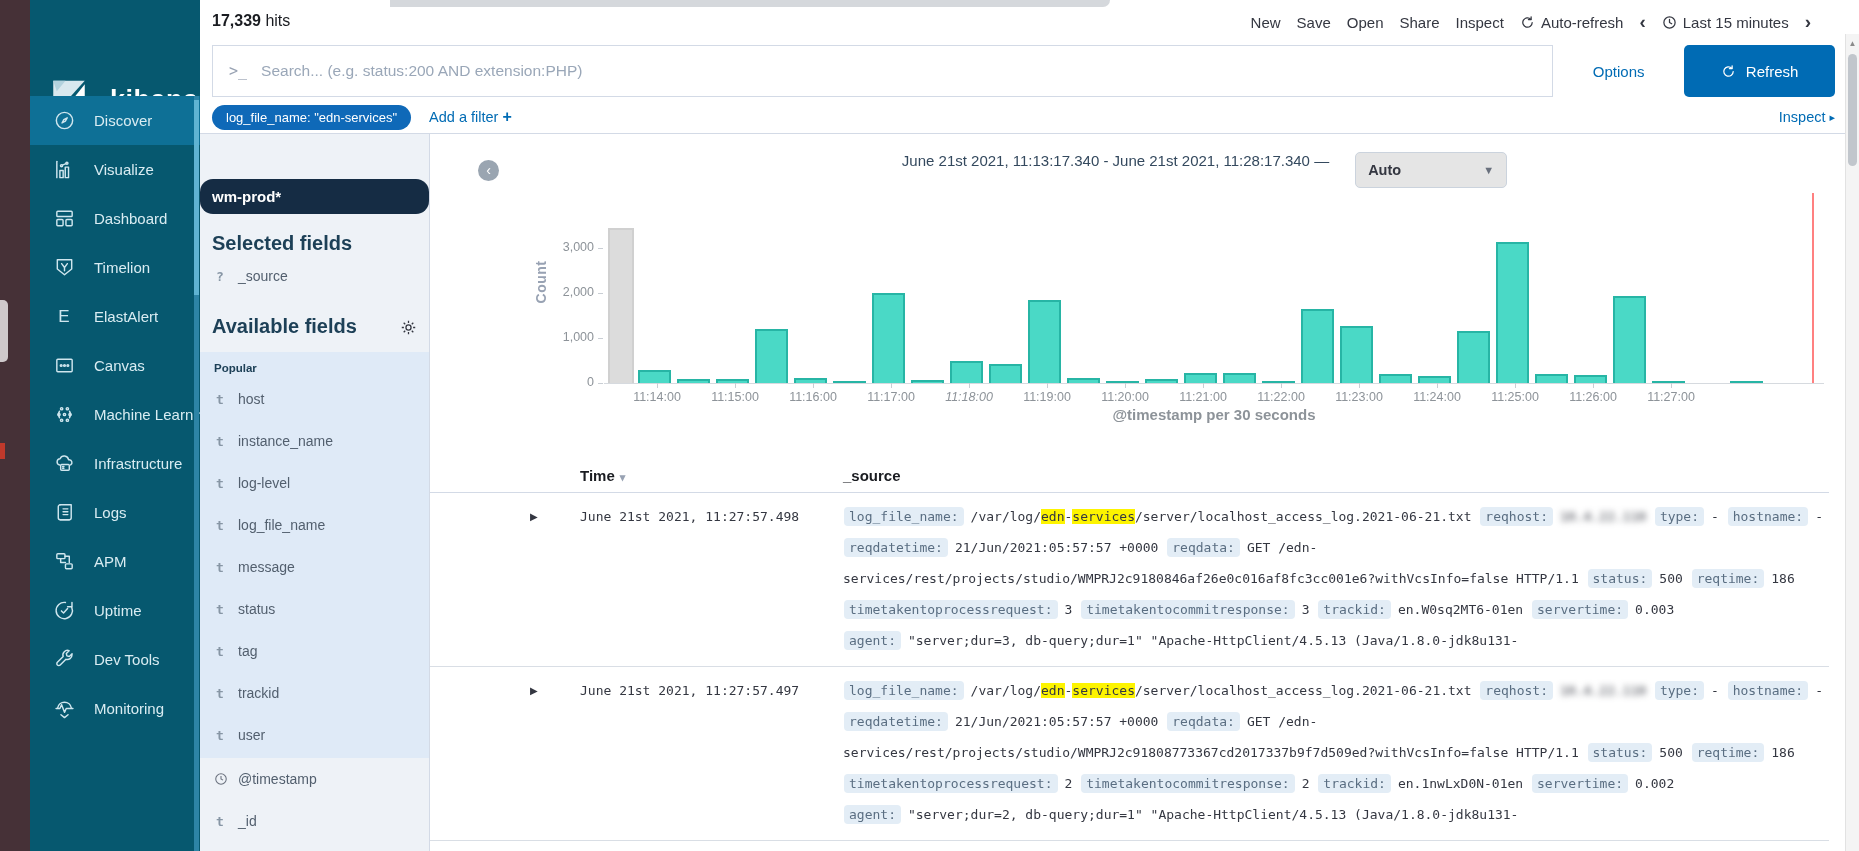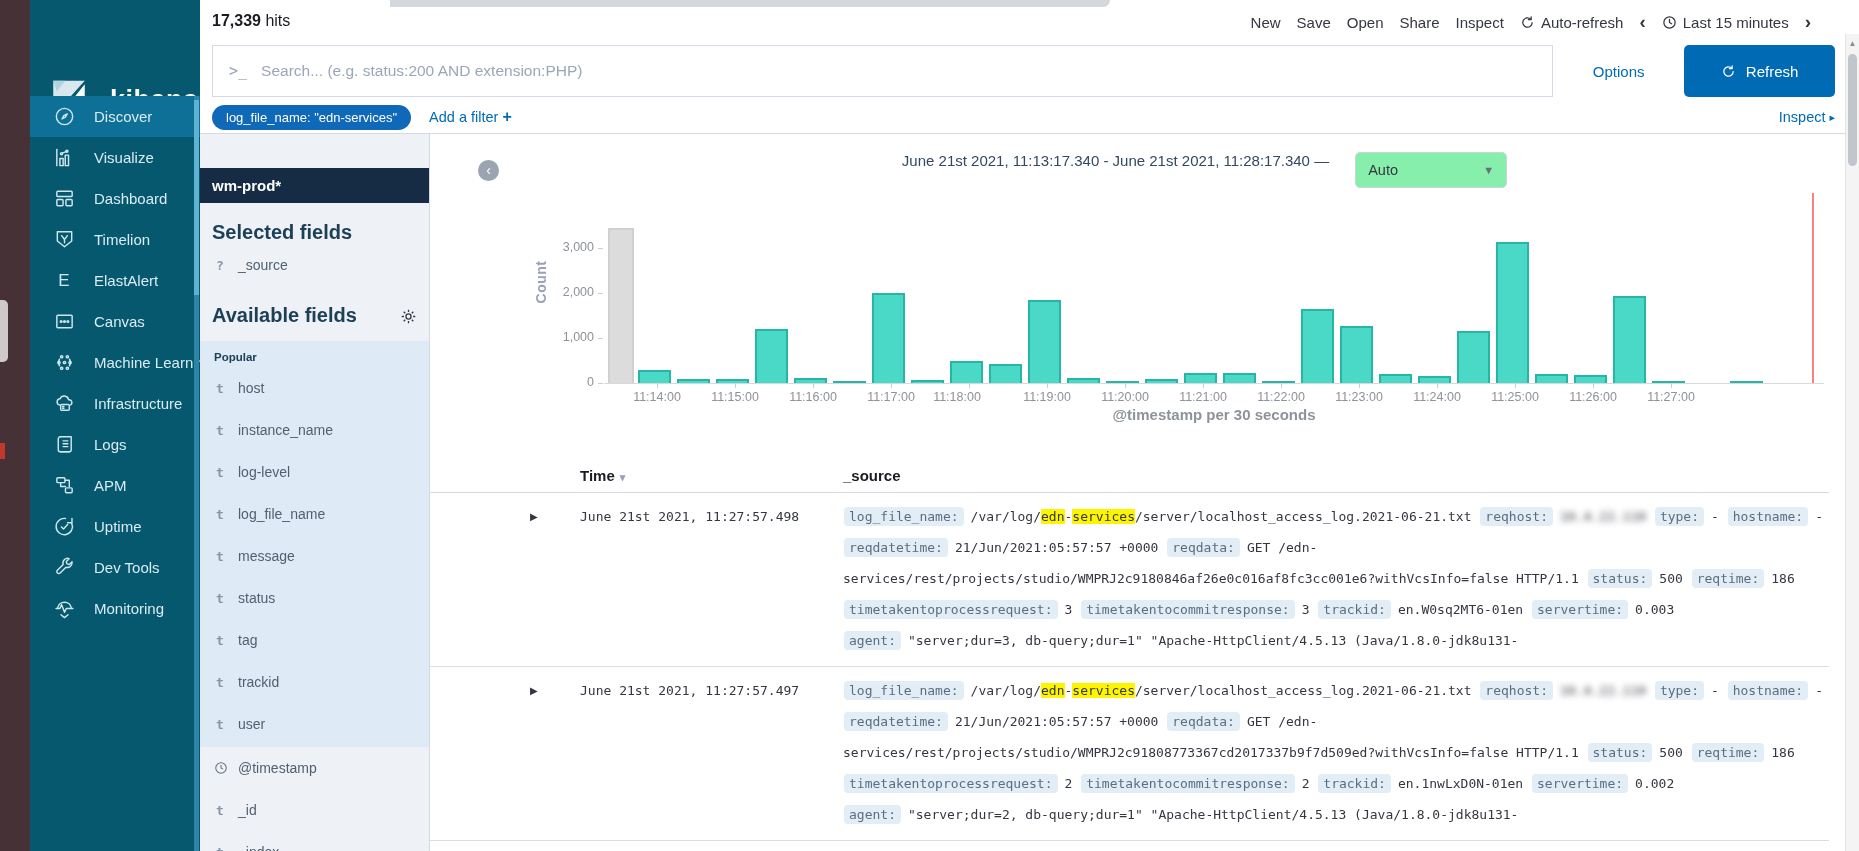--- a/index.html
+++ b/index.html
@@ -13,21 +13,21 @@
   .edge-mark  { position:absolute; left:0; top:443px; width:5px; height:16px; background:#c0392b; }
 
   
   .side-nav { position:absolute; left:30px; top:0; width:170px; height:851px; background:#06586f; }
   .nav-scroll { position:absolute; right:1px; top:96px; width:5px; bottom:0; background:#2d84a6; }
   .nav-scroll-thumb { position:absolute; right:1px; top:100px; width:5px; height:195px; background:#5fb3d2; }
   .logo-row { display:flex; align-items:center; gap:20px; padding:20px 0 0 18px; height:92px;margin-top:44px; }
   .logo-mark { width:42px; height:42px; flex:0 0 auto; }
   .logo-text { color:#fff; font-size:27px; font-weight:600; letter-spacing:.5px; }
   .nav-items { position:absolute; top:96px; left:0; right:0; }
-  .nav-item { display:flex; align-items:center; gap:18px; height:41px; padding-left:22px; cursor:pointer; }
+  .nav-item { display:flex; align-items:center; gap:18px; height:49px; padding-left:22px; cursor:pointer; }
   .nav-item.active { background:#0e7096; }
   .nav-icon { width:24px; height:24px; color:#cfe6ee; display:flex; align-items:center; justify-content:center; flex:0 0 auto; }
   .nav-icon svg { width:23px; height:23px; stroke:currentColor; fill:none; stroke-width:1.5; stroke-linecap:round; stroke-linejoin:round; }
   .nav-icon .letter { font-size:17px; color:#cfe6ee; font-weight:400; }
   .nav-label { color:#d9ecf2; font-size:15px; white-space:nowrap; }
 
   
   .main { position:absolute; left:200px; top:0; right:0; bottom:0; background:#fff; }
   .chrome-remnant { position:absolute; left:190px; top:0; width:720px; height:7px; background:#d5d8dc; border-radius:0 0 7px 0; }
 
@@ -54,40 +54,40 @@
   .filter-row { position:absolute; left:12px; top:102px; right:24px; height:30px; display:flex; align-items:center; }
   .filter-pill { background:#0f69b8; color:#fff; font-size:13px; padding:5px 14px; border-radius:15px; cursor:pointer; white-space:nowrap; }
   .add-filter { color:#006bb4; font-size:14.5px; margin-left:18px; cursor:pointer; }
   .add-filter .plus { font-weight:700; font-size:16px; }
   .actions-link { margin-left:auto; color:#006bb4; font-size:14.5px; cursor:pointer; display:flex; align-items:center; gap:4px; }
   .actions-link .tri { font-size:11px; }
   .main-divider { position:absolute; left:0; top:133px; right:0; height:1px; background:#d3dae6; }
 
   
   .fields-panel { position:absolute; left:0; top:134px; width:230px; bottom:0; background:#eef2f7; border-right:1px solid #d3dae6; }
-  .index-header { margin-top:34px; height:35px; background:#152c44; color:#fff; font-weight:700; font-size:15px;
-                  display:flex; align-items:center; padding:4px 12px; cursor:pointer; }
+  .index-header { margin-top:45px; height:35px; background:#152c44; color:#fff; font-weight:700; font-size:15px;
+                  display:flex; align-items:center; padding:4px 12px; cursor:pointer;border-radius:13px; }
   .fp-heading { color:#1d4057; font-weight:700; font-size:20px; padding:0 12px; margin-top:18px; display:flex; align-items:center; }
   .fp-heading .gear { margin-left:auto; width:17px; height:17px; cursor:pointer; color:#343741; }
   .fp-heading .gear svg { width:17px; height:17px; stroke:currentColor; fill:none; stroke-width:1.8; }
   .field-item { display:flex; align-items:center; gap:12px; height:42px; padding:0 14px; font-size:14px; color:#525f6e; cursor:pointer; }
   .ftype { font-family:"DejaVu Sans Mono","Liberation Mono",monospace; font-weight:700; color:#8796a5; font-size:13px; width:12px; text-align:center; }
   .popular-section { background:#dfeaf7; margin-top:14px; padding:10px 0 2px 0; }
   .popular-label { font-size:11.5px; font-weight:700; color:#1d4057; padding:0 14px 4px 14px; }
   .clock-glyph { color:#69707d; }
   .clock-glyph svg { width:14px; height:14px; stroke:#69707d; fill:none; stroke-width:1.8; display:block; }
 
   
   .content { position:absolute; left:230px; top:134px; right:0; bottom:0; background:#fff; }
   .collapse-btn { position:absolute; left:48px; top:26px; width:21px; height:21px; border-radius:50%; background:#9aa5b1; color:#fff;
                   display:flex; align-items:center; justify-content:center; font-size:14px; cursor:pointer; padding-bottom:2px; }
   .chart-header { position:absolute; left:160px; right:40px; top:18px; display:flex; justify-content:center; gap:26px; }
   .chart-title { font-size:15px; color:#34495e; }
-  .interval-select { width:152px; height:36px; border:1px solid #cbd3dd; border-radius:5px; background:#86efac; display:flex; align-items:center;
-                     padding:0 12px; font-size:14.5px; color:#343741; cursor:pointer; }
+  .interval-select { width:152px; height:36px; border:1px solid #cbd3dd; border-radius:5px; background:#e5e5e5; display:flex; align-items:center;
+                     padding:0 12px; font-size:14.5px; color:#343741; cursor:pointer;font-weight:bold; }
   .interval-select .caret { margin-left:auto; font-size:11px; color:#69707d; }
 
   .chart { position:absolute; left:0; top:0; right:0; height:300px; }
   .count-label { position:absolute; left:90px; top:140px; transform:rotate(-90deg); transform-origin:center; color:#98a2b3;
                  font-size:14px; font-weight:700; letter-spacing:.5px; }
   .ytick { position:absolute; width:60px; text-align:right; font-size:12.5px; color:#8d9399; }
   .ytick-dash { position:absolute; width:5px; height:1px; background:#c9ced4; }
   .baseline { position:absolute; height:1px; background:#d6dadf; }
   .bar { position:absolute; background:#4ad9c6; border:2px solid #27b5a5; border-bottom:none; }
   .bar.partial { background:#dcdcdc; border-color:#d0d0d0; }
@@ -464,21 +464,21 @@
         <div class="bar" title="11:26:30" style="left: 1222px; width: 33px; top: 247px; height: 2px;"></div>
         <div class="bar" title="11:27:30" style="left: 1300px; width: 33px; top: 247px; height: 2px;"></div>
         <div class="xtick" style="left: 227px; top: 256px;">11:14:00</div>
         <div class="xtick-dash" style="left: 227px; top: 249px;"></div>
         <div class="xtick" style="left: 305px; top: 256px;">11:15:00</div>
         <div class="xtick-dash" style="left: 305px; top: 249px;"></div>
         <div class="xtick" style="left: 383px; top: 256px;">11:16:00</div>
         <div class="xtick-dash" style="left: 383px; top: 249px;"></div>
         <div class="xtick" style="left: 461px; top: 256px;">11:17:00</div>
         <div class="xtick-dash" style="left: 461px; top: 249px;"></div>
-        <div class="xtick" style="left: 527px; top: 256px;">11:18:00</div>
+        <div class="xtick" style="left: 539px; top: 256px; font-style: italic;">11:18:00</div>
         <div class="xtick-dash" style="left: 539px; top: 249px;"></div>
         <div class="xtick" style="left: 617px; top: 256px;">11:19:00</div>
         <div class="xtick-dash" style="left: 617px; top: 249px;"></div>
         <div class="xtick" style="left: 695px; top: 256px;">11:20:00</div>
         <div class="xtick-dash" style="left: 695px; top: 249px;"></div>
         <div class="xtick" style="left: 773px; top: 256px;">11:21:00</div>
         <div class="xtick-dash" style="left: 773px; top: 249px;"></div>
         <div class="xtick" style="left: 851px; top: 256px;">11:22:00</div>
         <div class="xtick-dash" style="left: 851px; top: 249px;"></div>
         <div class="xtick" style="left: 929px; top: 256px;">11:23:00</div>

